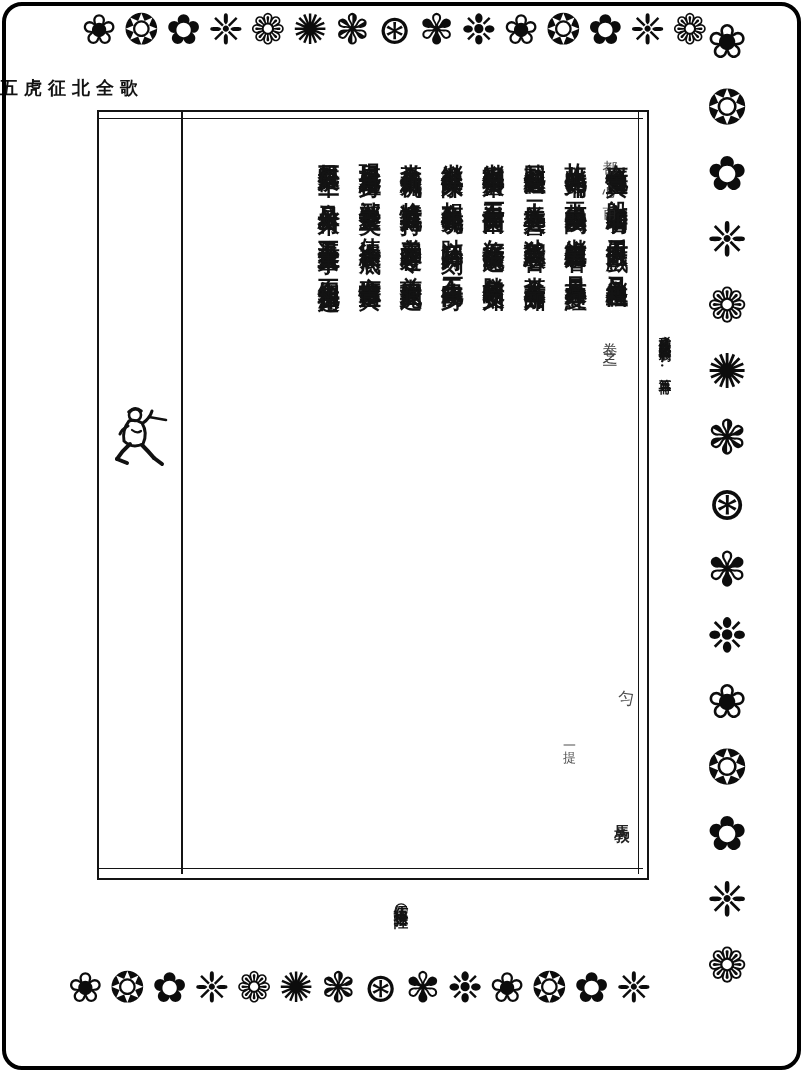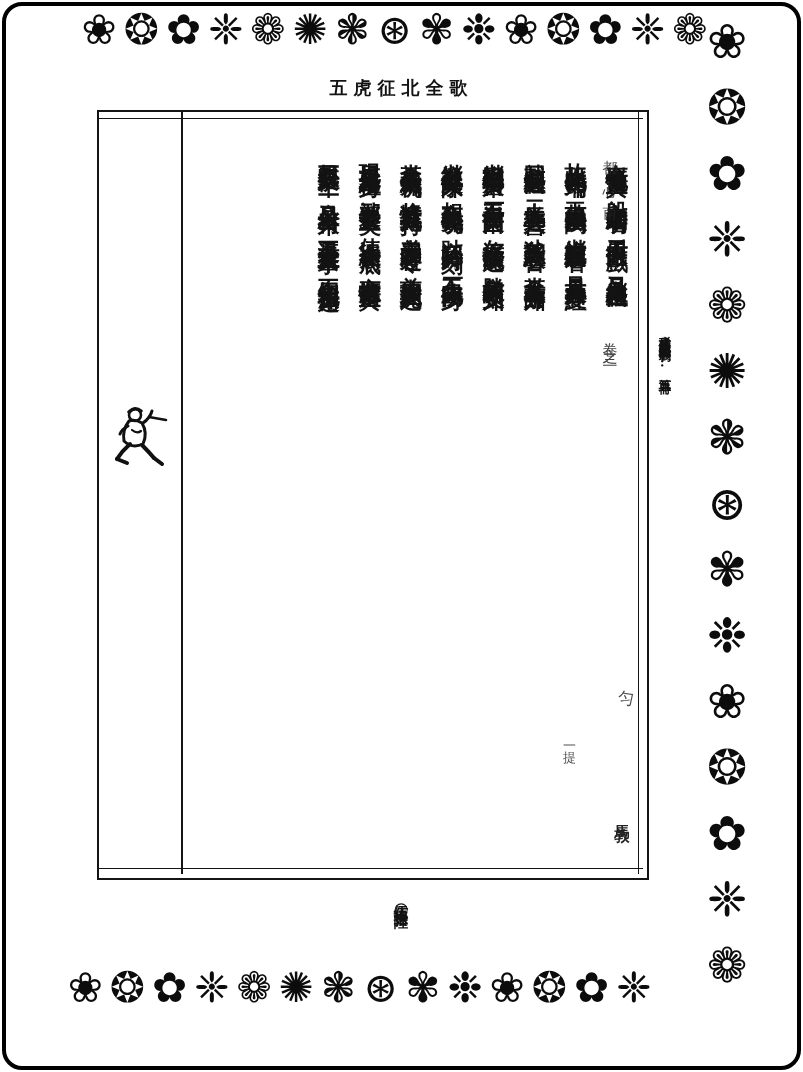--- a/index.html
+++ b/index.html
@@ -14,21 +14,21 @@
     position:absolute;left:2px;top:2px;right:2px;bottom:2px;
     border:4px solid #000;border-radius:20px;pointer-events:none;z-index:30;
   }
   
   .band{position:absolute;color:#0c0c0c;overflow:hidden;z-index:1;}
   .band-top{left:34px;top:3px;width:728px;height:54px;font-size:42px;line-height:54px;letter-spacing:7px;text-align:center;white-space:nowrap;}
   .band-bottom{left:32px;top:960px;width:662px;height:58px;font-size:42px;line-height:56px;letter-spacing:7px;text-align:center;white-space:nowrap;}
   .band-right{left:692px;top:8px;width:70px;height:1012px;font-size:48px;line-height:66px;text-align:center;word-break:break-all;}
   
   .page-title{
-    position:absolute;top:76px;left:0;width:803px;text-align:center;
+    position:absolute;top:76px;left:0;width:803px;text-align:left;
     font-size:18px;font-weight:bold;letter-spacing:6px;z-index:5;
   }
   
   .text-frame{position:absolute;left:97px;top:110px;width:548px;height:766px;border:2px solid #141414;z-index:2;background:transparent;}
   .rule{position:absolute;background:#141414;z-index:3;}
   .rule-top-inner{left:99px;top:118px;width:544px;height:1px;}
   .rule-bottom-inner{left:99px;top:868px;width:544px;height:1px;}
   .rule-right-inner{left:638px;top:112px;width:1px;height:762px;}
   .rule-margin-divider{left:181px;top:112px;width:2px;height:762px;}
   

